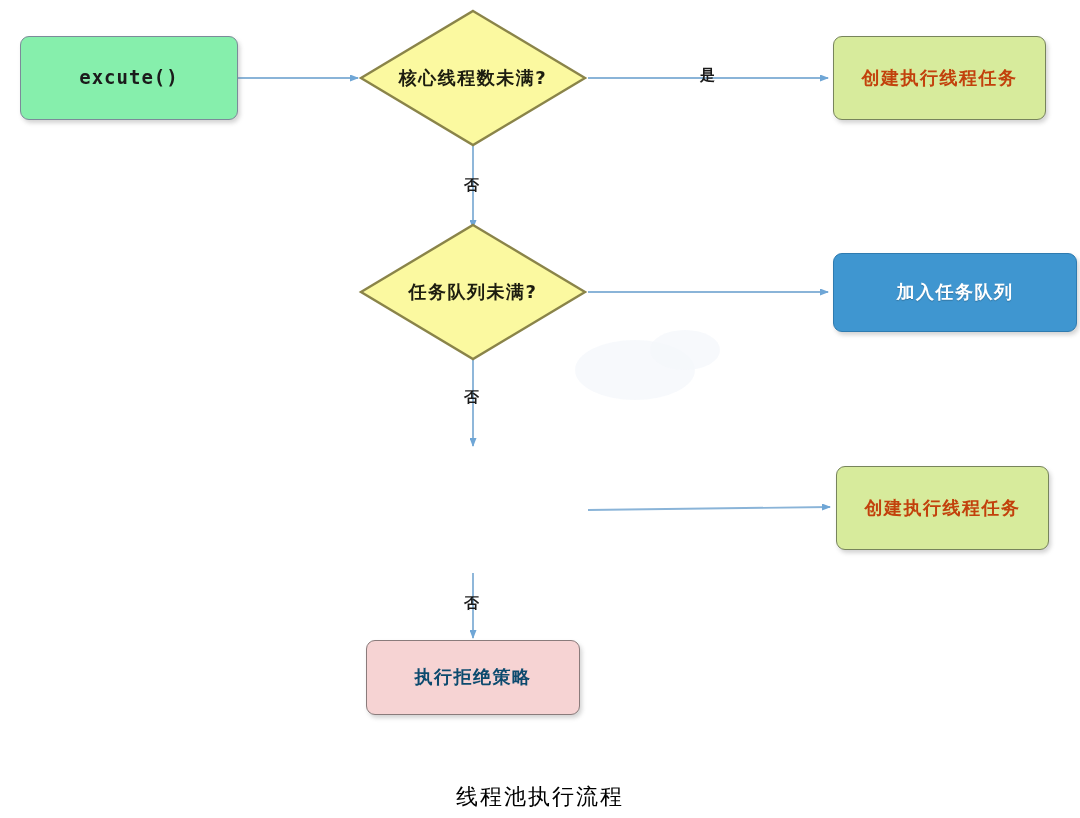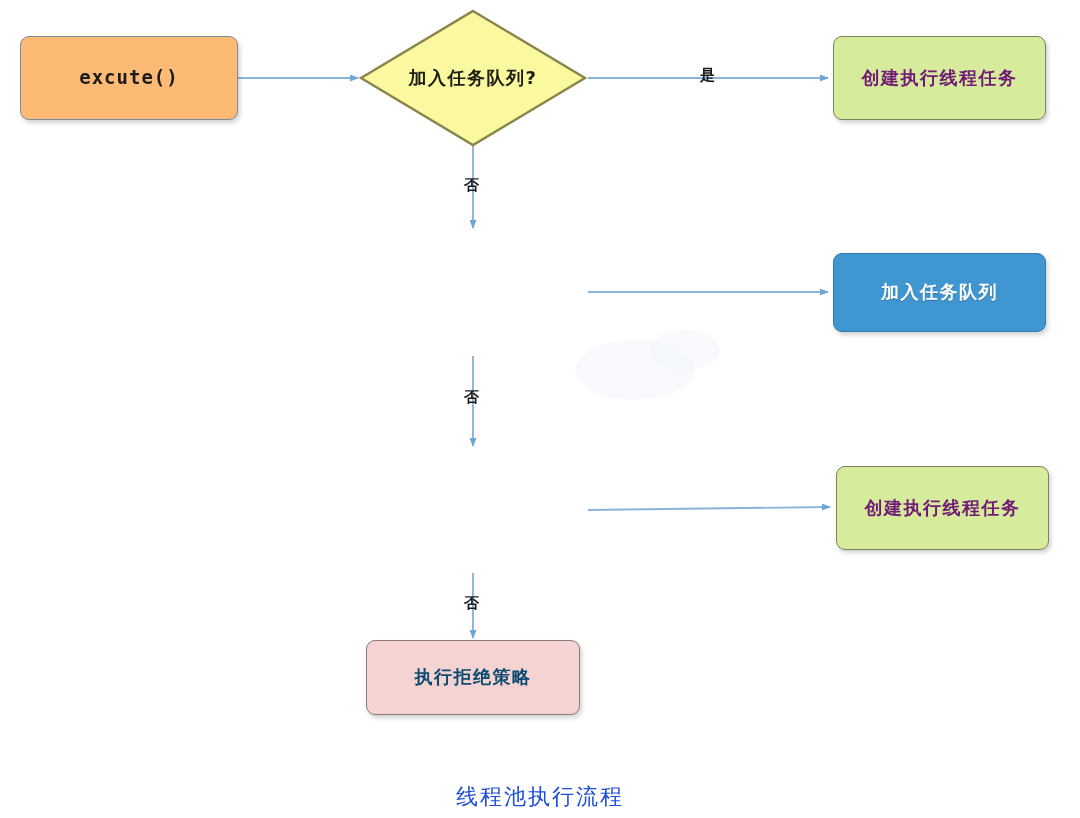--- a/index.html
+++ b/index.html
@@ -44,32 +44,32 @@
     box-shadow: 2px 3px 4px rgba(120,120,120,0.33);
     font-weight: bold;
     letter-spacing: 1.5px;
   }
   .box .lbl {
     line-height: 1.25;
   }
 
   
   .start-box {
-    background: #fdba74;
+    background: #86efac;
     border-color: #7c8a99;
     font-family: "DejaVu Sans Mono", "Liberation Mono", monospace;
     font-size: 19px;
     letter-spacing: 1px;
     color: #1b1b1b;
   }
   .green-box {
     background: #d7eb9c;
     border-color: #77845c;
     font-size: 18px;
-    color: #701a75;
+    color: #c2410c;
   }
   .blue-box {
     background: #3f96d0;
     border-color: #2e7bb0;
     font-size: 18px;
     color: #ffffff;
     text-shadow: 0 1px 1px rgba(0,0,0,0.22);
   }
   .pink-box {
     background: #f6d3d3;
@@ -115,21 +115,21 @@
     white-space: nowrap;
   }
 
   
   #caption {
     position: absolute;
     left: 0;
     width: 1080px;
     text-align: center;
     font-size: 22px;
-    color: #1d4ed8;
+    color: #000000;
     letter-spacing: 2px;
   }
 
   
   .watermark {
     position: absolute;
     border-radius: 50%;
     background: #f4f7fb;
     opacity: 0.75;
     pointer-events: none;
@@ -168,29 +168,35 @@
   </svg>
 
   <div class="node box start-box" style="left:20px; top:36px; width:218px; height:84px;">
     <span class="lbl">excute()</span>
   </div>
 
   <div class="diamond" style="left:358px; top:8px; width:230px; height:140px;">
     <svg class="shape" viewBox="0 0 230 140" preserveAspectRatio="none" xmlns="http://www.w3.org/2000/svg">
       <polygon points="115,3 227,70 115,137 3,70" fill="#fbf9a0" stroke="#8a8449" stroke-width="2.4"></polygon>
     </svg>
-    <div class="dlbl">加入任务队列?</div>
+    <div class="dlbl">核心线程数未满?</div>
   </div>
 
   <div class="node box green-box" style="left:833px; top:36px; width:213px; height:84px;">
     <span class="lbl">创建执行线程任务</span>
   </div>
 
-
-  <div class="node box blue-box" style="left:833px; top:253px; width:213px; height:79px;">
+  <div class="diamond" style="left:358px; top:222px; width:230px; height:140px;">
+    <svg class="shape" viewBox="0 0 230 140" preserveAspectRatio="none" xmlns="http://www.w3.org/2000/svg">
+      <polygon points="115,3 227,70 115,137 3,70" fill="#fbf9a0" stroke="#8a8449" stroke-width="2.4"></polygon>
+    </svg>
+    <div class="dlbl">任务队列未满?</div>
+  </div>
+
+  <div class="node box blue-box" style="left:833px; top:253px; width:244px; height:79px;">
     <span class="lbl">加入任务队列</span>
   </div>
 
 
   <div class="node box green-box" style="left:836px; top:466px; width:213px; height:84px;">
     <span class="lbl">创建执行线程任务</span>
   </div>
 
   <div class="node box pink-box" style="left:366px; top:640px; width:214px; height:75px;">
     <span class="lbl">执行拒绝策略</span>

